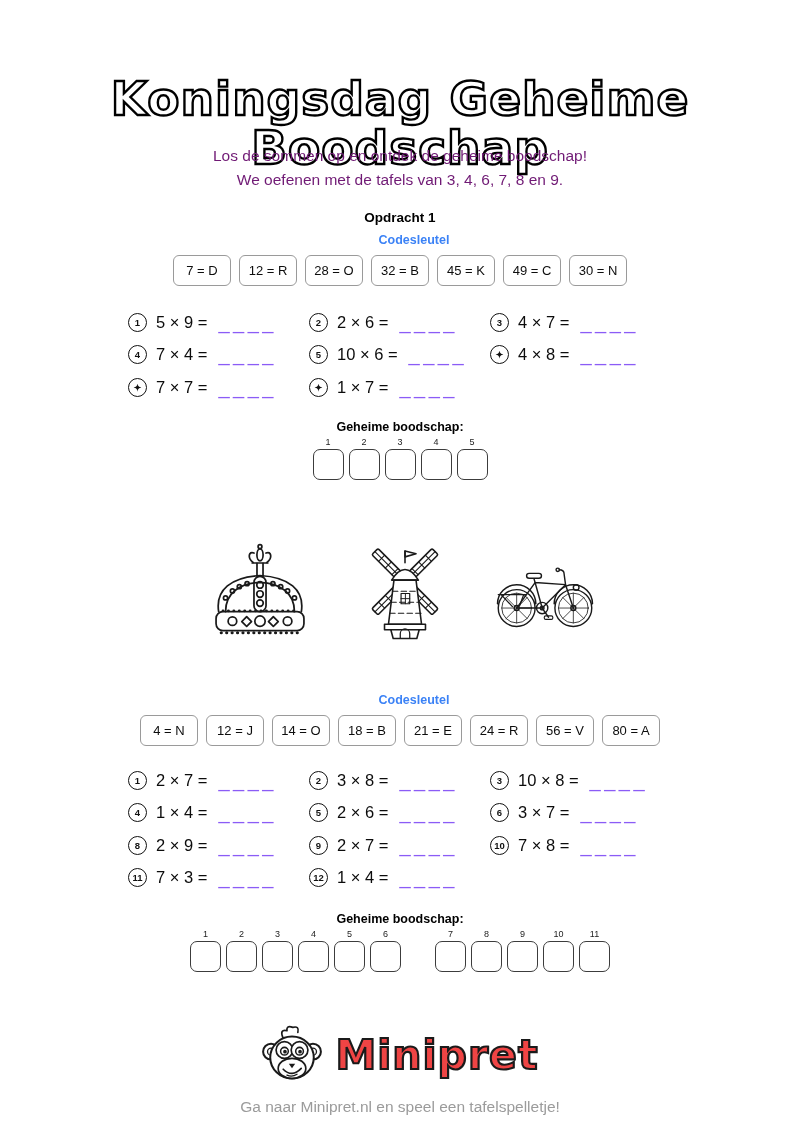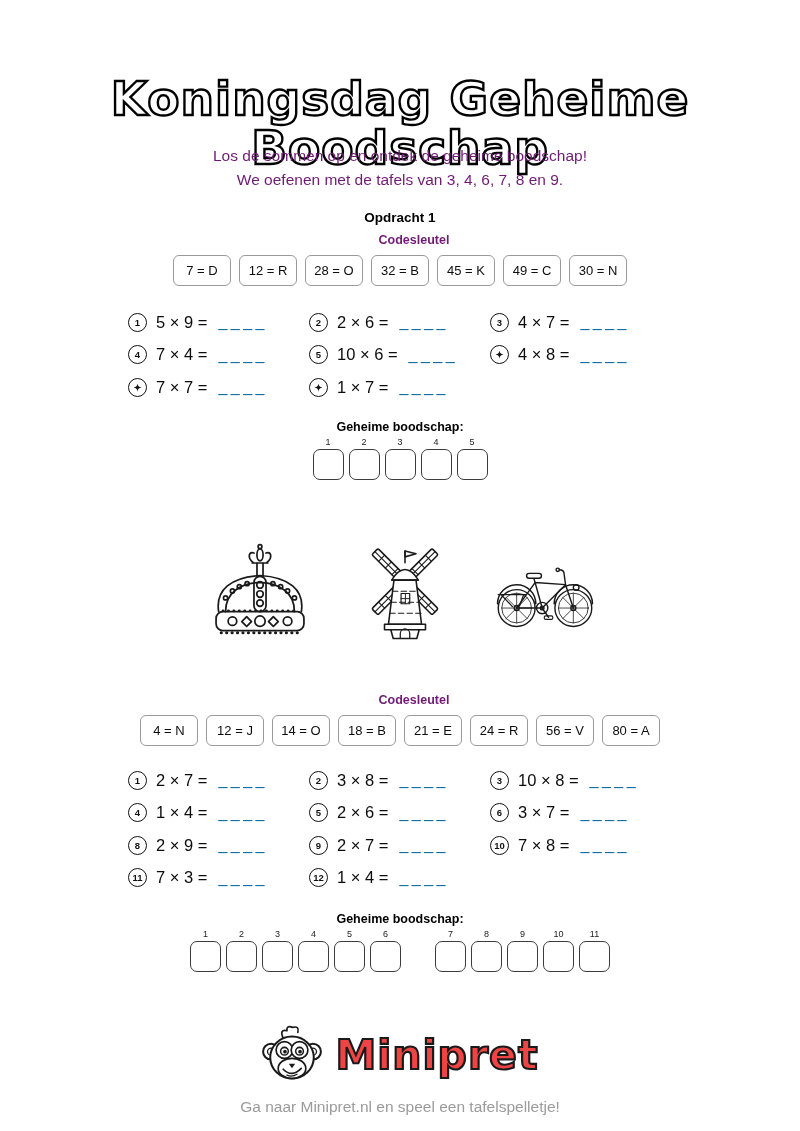--- a/index.html
+++ b/index.html
@@ -15,21 +15,21 @@
   .title {
     top:66px; font-size:47px; font-weight:800; letter-spacing:1px;
     color:#ffffff; -webkit-text-stroke:2.4px #000;
     font-family:"DejaVu Sans", sans-serif; line-height:1.05;
   }
   
   .subtitle { top:136px; font-size:15.5px; line-height:24px; color:#701a75; }
 
   
   .opdracht-h { font-size:13.5px; font-weight:bold; color:#000;text-align:center; }
-  .codesleutel-h { font-size:12.5px; font-weight:bold; color:#701a75;padding-left:28px; }
+  .codesleutel-h { font-size:12.5px; font-weight:bold; color:#3b82f6;padding-left:28px; }
 
   
   .codes { display:flex; justify-content:center; gap:8px; }
   .code-box {
     width:58px; height:31px; border:1px solid #9a9a9a; border-radius:6px;
     background:#fff; display:flex; align-items:center; justify-content:center;
     font-size:13px; color:#0d0d0d;
   }
 
   
@@ -38,21 +38,21 @@
     display:grid; grid-template-columns:181px 181px 181px;
     grid-auto-rows:24px; row-gap:8.5px; text-align:left;
   }
   .ex { display:flex; align-items:center; gap:9px; }
   .badge {
     flex:0 0 auto; width:19px; height:19px; border:1.4px solid #111;
     border-radius:50%; display:flex; align-items:center; justify-content:center;
     font-size:9.5px; font-weight:bold; color:#111; background:#fff;
   }
   .eq { font-size:16.5px; color:#0c0c0c; white-space:nowrap; }
-  .blank { font-size:16px; letter-spacing:3.5px; color:#0369a1; margin-left:2px; }
+  .blank { font-size:20px; letter-spacing:3.5px; color:#8b5cf6; margin-left:2px; }
 
   
   .boodschap-h { font-size:12.5px; font-weight:bold; color:#000; }
   .slots { display:flex; justify-content:center; gap:5px; }
   .slots .wordgap { width:24px; }
   .slot { width:31px; }
   .slot-num { font-size:9px; color:#222; height:13px; line-height:13px; }
   .slot-box {
     width:31px; height:31px; border:1.6px solid #3c3c3c; border-radius:7px;
     background:#fff;

